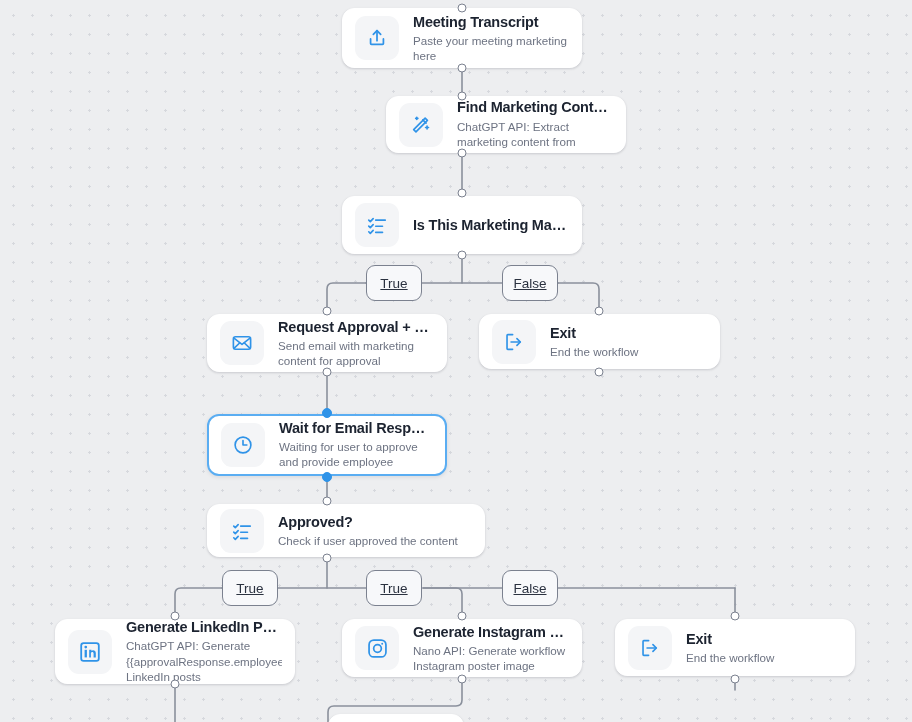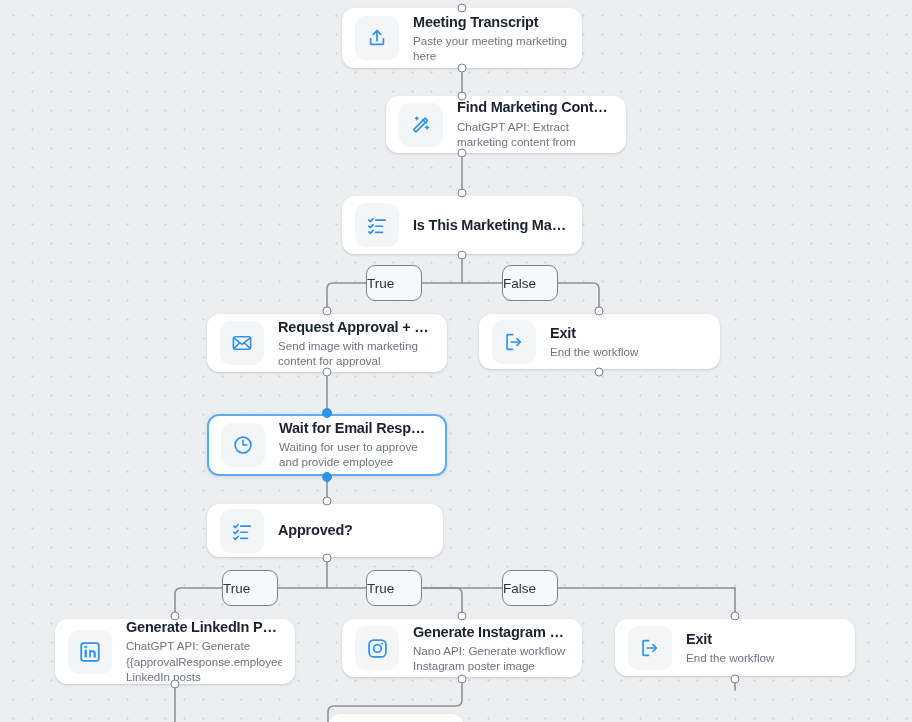--- a/index.html
+++ b/index.html
@@ -67,23 +67,24 @@
   }
   .port.active{background:#2f93e8;border-color:#2f93e8;width:10px;height:10px;}
 
   
   .chip{
     position:absolute;
     box-sizing:border-box;
     background:#f7f8fa;
     border:1.6px solid #7b818f;
     border-radius:9px;
-    display:flex;align-items:center;
+    display:flex;align-items:center;justify-content:center;
     font-size:13.5px;color:#2b3240;
     transform:translate(-50%,-50%);
+    text-decoration:underline;
   }
   svg{display:block;}
 </style>
 </head>
 <body>
 
 <div id="canvas">
 
   <svg id="edges" viewBox="0 0 912 722" width="912" height="722">
     <g fill="none" stroke="#8a909c" stroke-width="1.6" stroke-linecap="round" stroke-linejoin="round">
@@ -181,21 +182,21 @@
   <div class="node" style="left:207px;top:314px;width:240px;height:58px;">
     <div class="icon-tile">
       <svg width="22" height="22" viewBox="0 0 24 24" fill="none" stroke="#2f93e8" stroke-width="1.8" stroke-linecap="round" stroke-linejoin="round">
         <rect x="2.6" y="5.2" width="18.8" height="13.6" rx="2.4"></rect>
         <path d="M2.9 6.4L12 13.4l9.1-7"></path>
         <path d="M3.2 17.9L9.4 12M20.8 17.9L14.6 12"></path>
       </svg>
     </div>
     <div class="node-text">
       <div class="node-title">Request Approval + Emp…</div>
-      <div class="node-sub clamp2">Send image with marketing content for approval</div>
+      <div class="node-sub clamp2">Send email with marketing content for approval</div>
     </div>
   </div>
   <div class="port" style="left:327px;top:311px;"></div>
   <div class="port" style="left:327px;top:372px;"></div>
 
   <div class="node" style="left:479px;top:314px;width:241px;height:55px;">
     <div class="icon-tile">
       <svg width="22" height="22" viewBox="0 0 24 24" fill="none" stroke="#2f93e8" stroke-width="1.8" stroke-linecap="round" stroke-linejoin="round">
         <path d="M10.5 4H5.2a.8.8 0 0 0-.8.8v14.4a.8.8 0 0 0 .8.8h5.3"></path>
         <path d="M15.2 8.3L18.9 12l-3.7 3.7"></path>
@@ -218,31 +219,32 @@
       </svg>
     </div>
     <div class="node-text">
       <div class="node-title">Wait for Email Response</div>
       <div class="node-sub clamp2">Waiting for user to approve and provide employee count…</div>
     </div>
   </div>
   <div class="port active" style="left:327px;top:413px;"></div>
   <div class="port active" style="left:327px;top:477px;"></div>
 
-  <div class="node" style="left:207px;top:504px;width:236px;height:53px;">
+  <div class="node" style="left:207px;top:504px;width:278px;height:53px;">
     <div class="icon-tile">
       <svg width="22" height="22" viewBox="0 0 24 24" fill="none" stroke="#2f93e8" stroke-width="1.8" stroke-linecap="round" stroke-linejoin="round">
         <path d="M3 6.6l1.7 1.7L7.8 5"></path>
         <path d="M3 13.2l1.7 1.7L7.8 11.6"></path>
         <path d="M3 19.4l1.7 1.7L7.8 17.8"></path>
         <path d="M10.6 6.7H21M10.6 13.4H18M10.6 20.1H18"></path>
       </svg>
     </div>
     <div class="node-text">
       <div class="node-title">Approved?</div>
+      <div class="node-sub">Check if user approved the content</div>
     </div>
   </div>
   <div class="port" style="left:327px;top:501px;"></div>
   <div class="port" style="left:327px;top:558px;"></div>
 
   <div class="chip" style="left:250px;top:588px;width:56px;height:36px;">
     <span>True</span>
   </div>
   <div class="chip" style="left:394px;top:588px;width:56px;height:36px;">
     <span>True</span>

